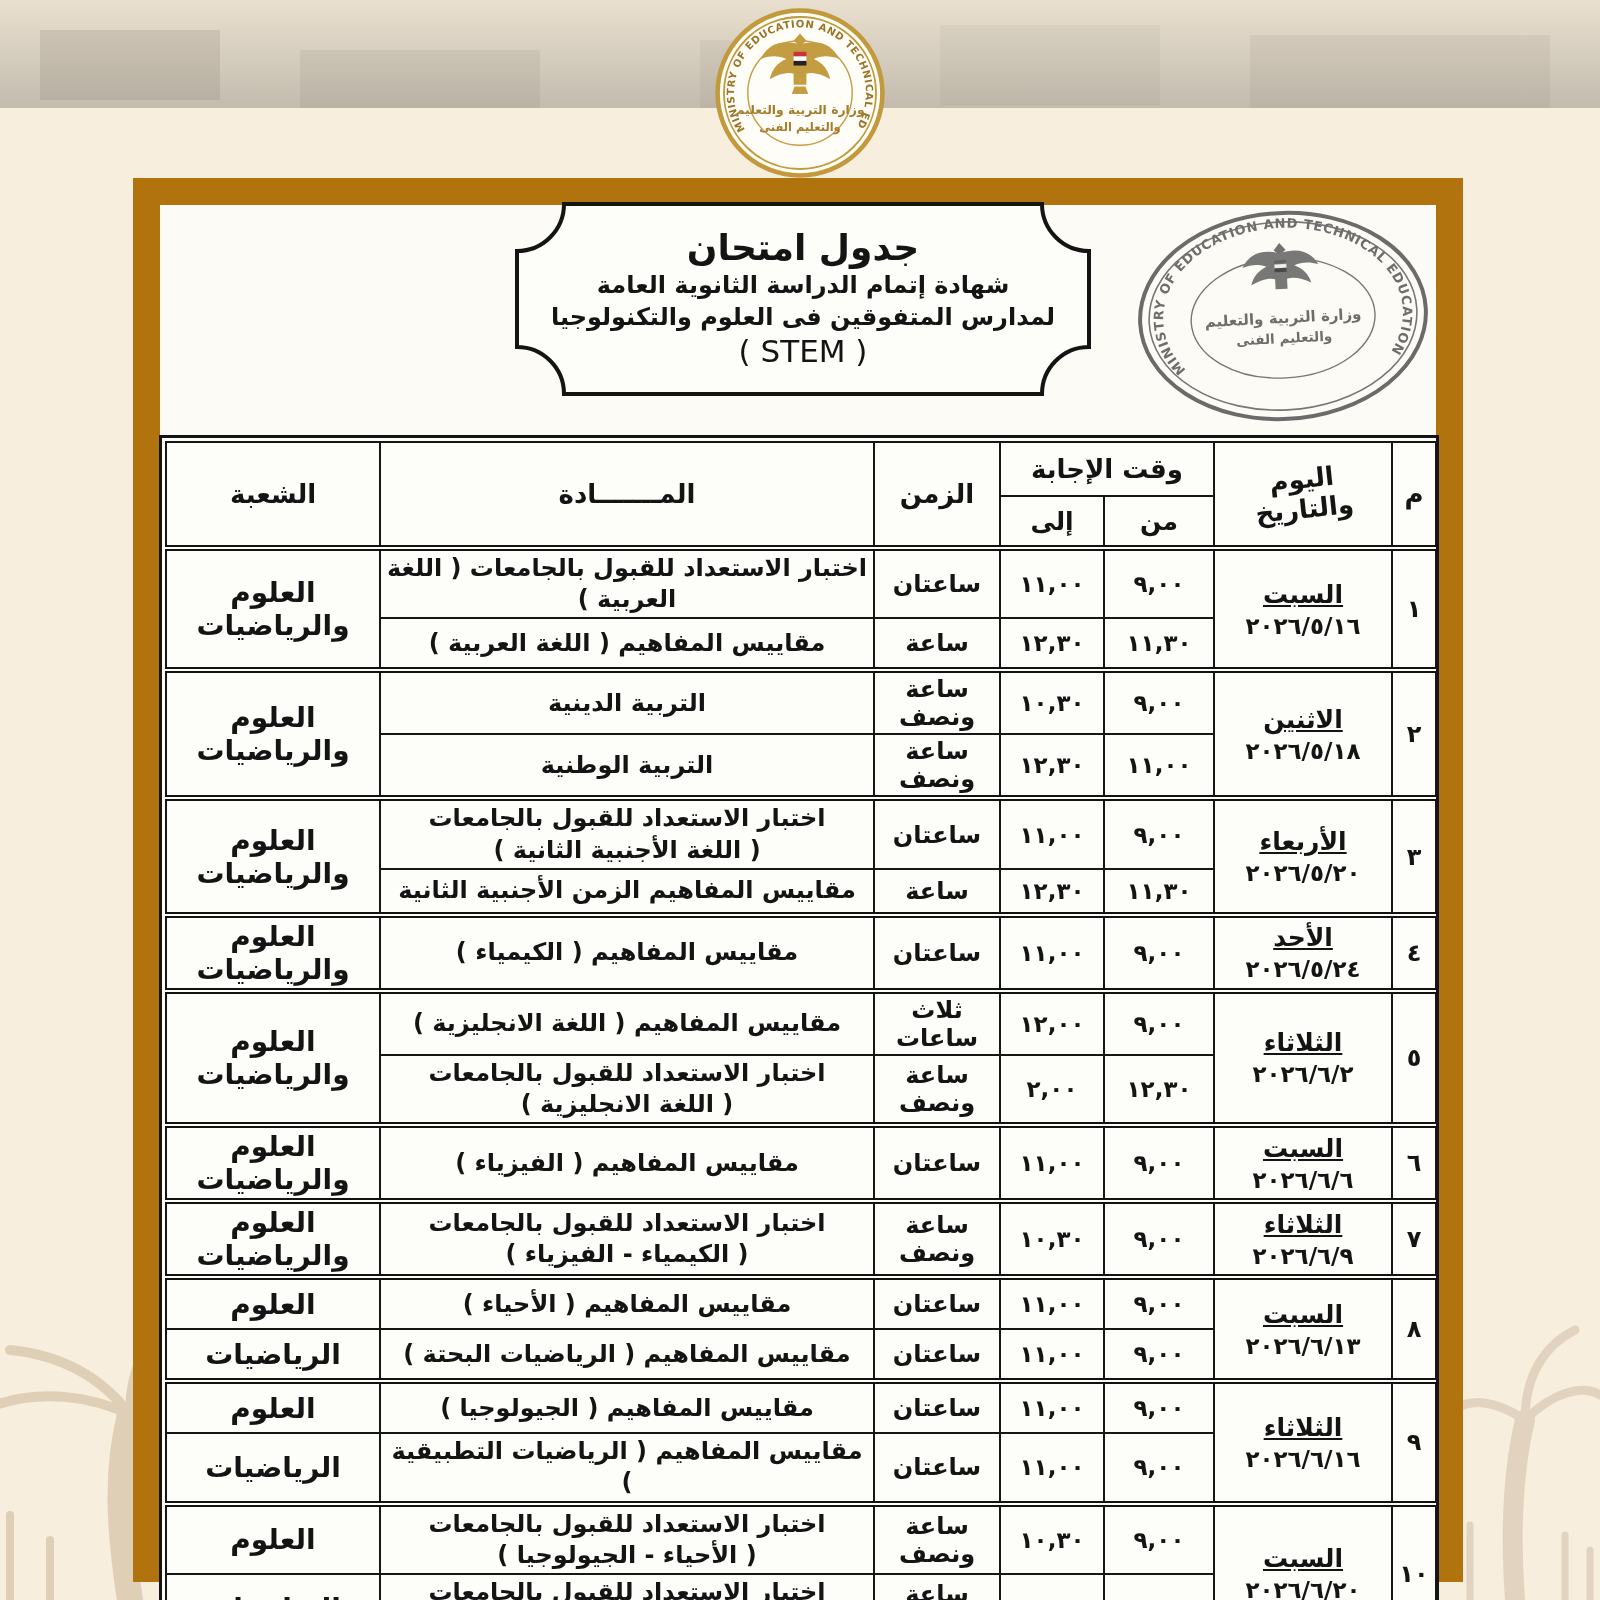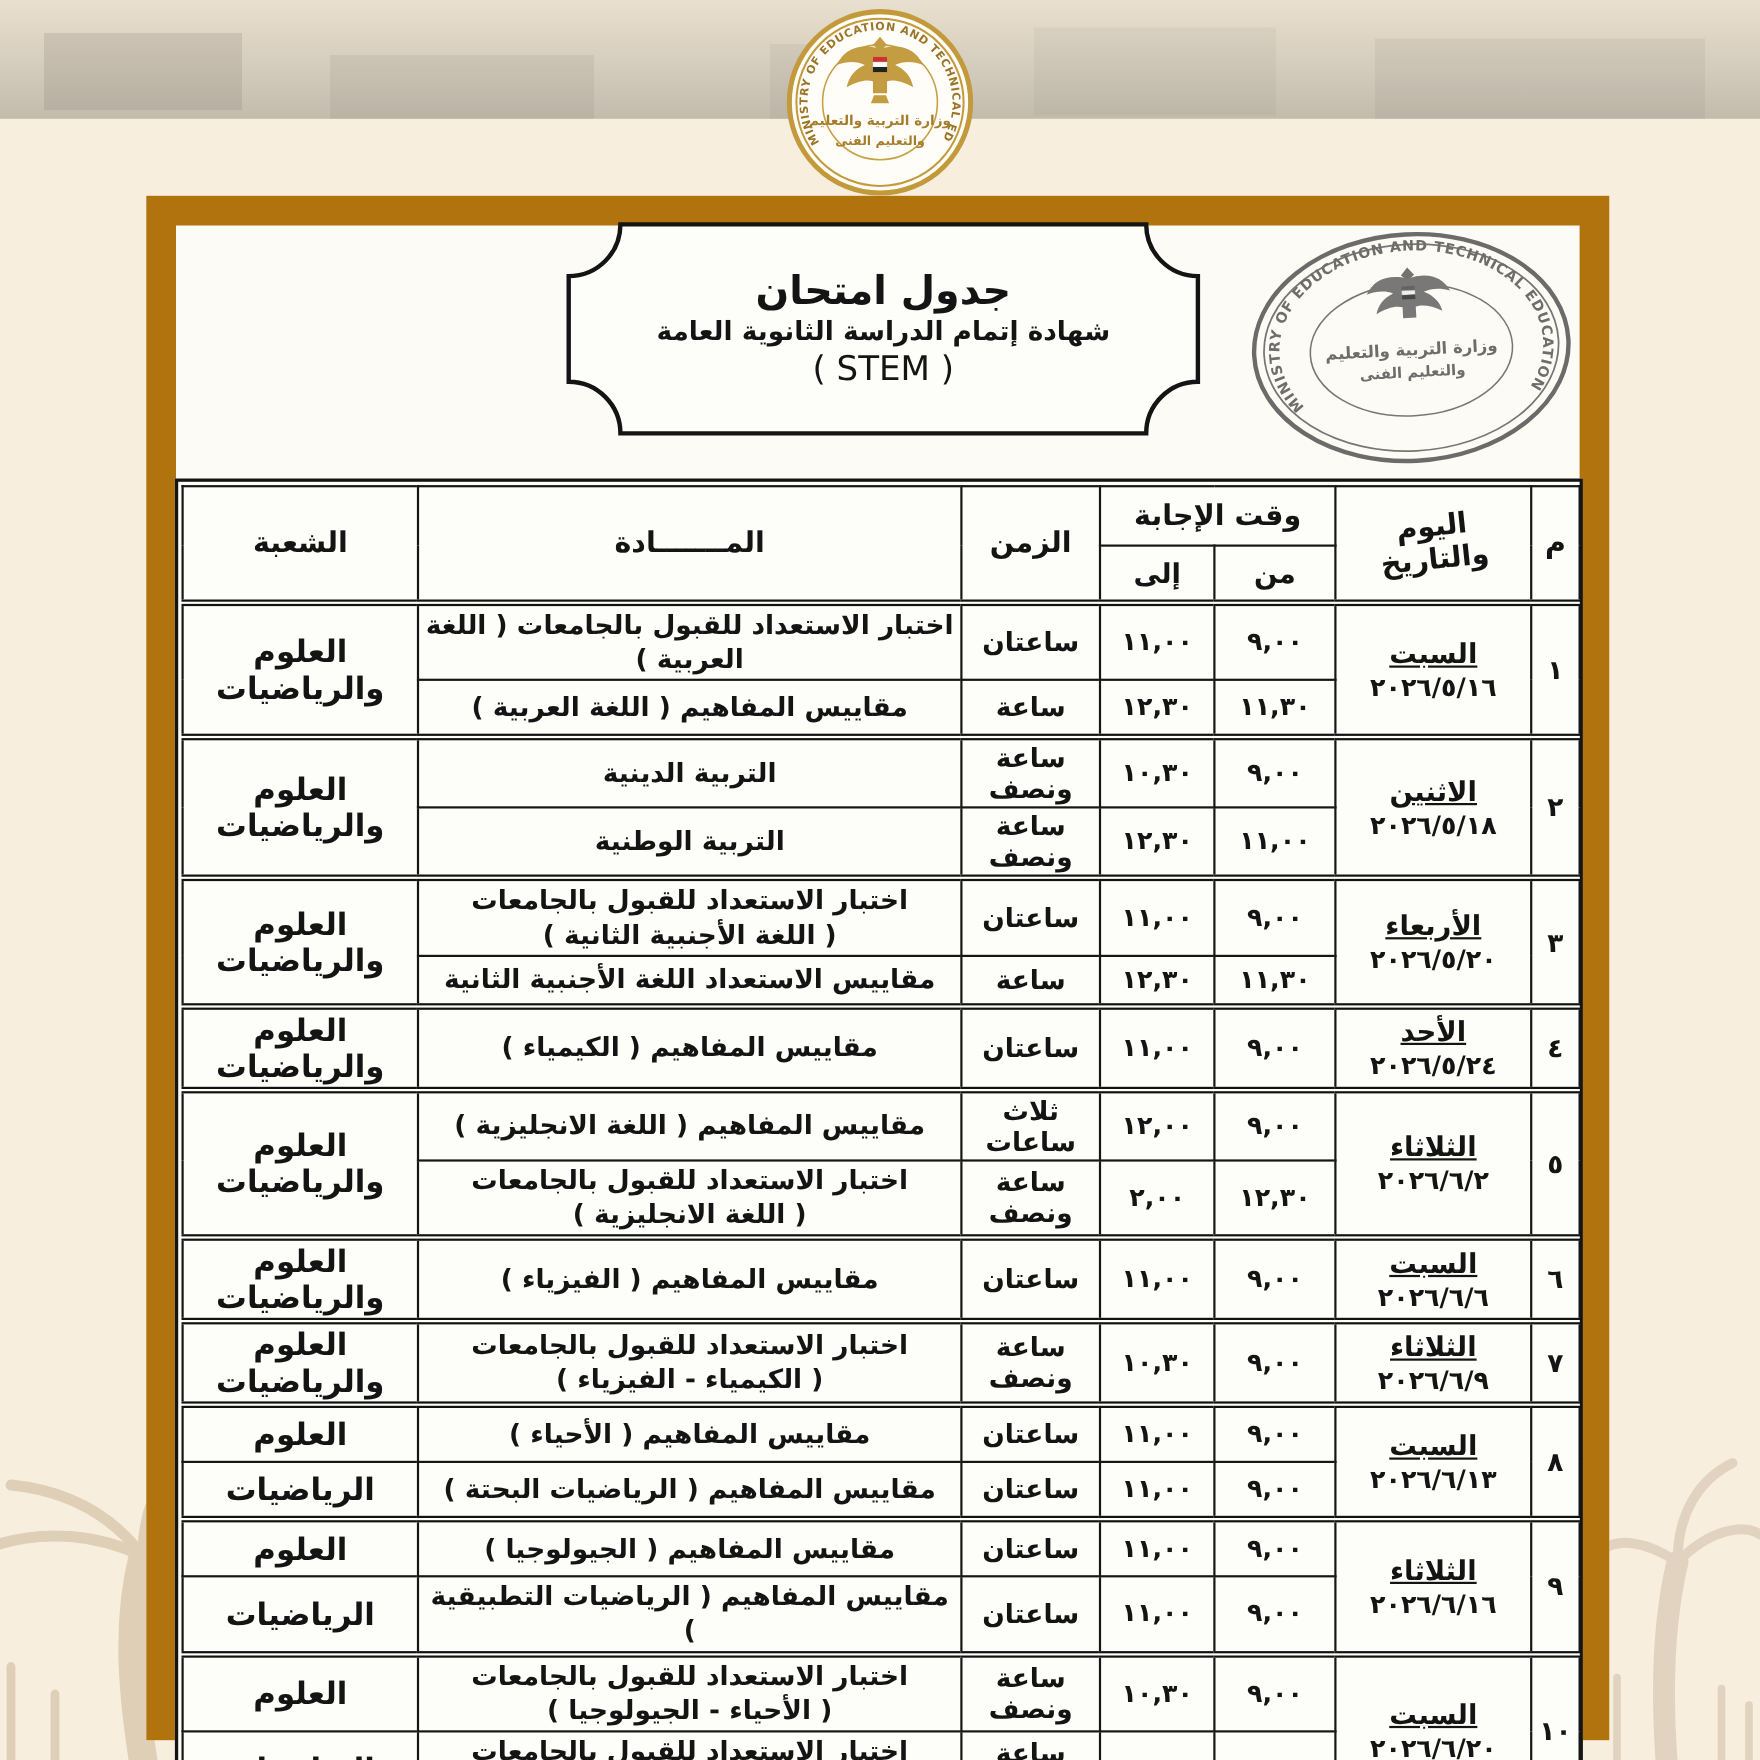--- a/index.html
+++ b/index.html
@@ -136,20 +136,21 @@
 <div class="frame">
 
 
   <div class="title-box">
     <svg class="border-shape" viewBox="0 0 582 200" preserveAspectRatio="none">
       <path d="M 52,5 L 530,5 A 47,47 0 0 0 577,52 L 577,148 A 47,47 0 0 0 530,195 L 52,195 A 47,47 0 0 0 5,148 L 5,52 A 47,47 0 0 0 52,5 Z" fill="#fdfdfa" stroke="#141414" stroke-width="4"></path>
     </svg>
     <div class="lines">
       <div class="t1">جدول امتحان</div>
       <div class="t2">شهادة إتمام الدراسة الثانوية العامة</div>
+      <div class="t3">لمدارس المتفوقين فى العلوم والتكنولوجيا</div>
       <div class="t4">( STEM )</div>
     </div>
   </div>
 
   <svg class="stamp" viewBox="0 0 302 222">
     <ellipse cx="151" cy="111" rx="143" ry="103" fill="none" stroke="#4c4c4c" stroke-width="4"></ellipse>
     <ellipse cx="151" cy="111" rx="134" ry="94" fill="none" stroke="#5a5a5a" stroke-width="1.6"></ellipse>
     <ellipse cx="151" cy="113" rx="92" ry="60" fill="none" stroke="#5a5a5a" stroke-width="1.4"></ellipse>
     <defs>
       <path id="stampArc" d="M 51.5,160 A 120,88 0 1 1 250.5,160" fill="none"></path>
@@ -243,21 +244,21 @@
           <td class="c-to">١١,٠٠</td>
           <td class="c-dur">ساعتان</td>
           <td class="c-subj">اختبار الاستعداد للقبول بالجامعات
 ( اللغة الأجنبية الثانية )</td>
           <td rowspan="2" class="c-sect">العلوم والرياضيات</td>
         </tr>
         <tr style="height:46px">
           <td class="c-from">١١,٣٠</td>
           <td class="c-to">١٢,٣٠</td>
           <td class="c-dur">ساعة</td>
-          <td class="c-subj">مقاييس الاستعداد اللغة الأجنبية الثانية</td>
+          <td class="c-subj">مقاييس المفاهيم الزمن الأجنبية الثانية</td>
         </tr>
 
         <tr class="gstart" style="height:76px">
           <td class="c-num">٤</td>
           <td class="c-day">
             <div class="dn">الأحد</div>
               <div class="dd">٢٠٢٦/٥/٢٤</div>
           </td>
           <td class="c-from">٩,٠٠</td>
           <td class="c-to">١١,٠٠</td>

